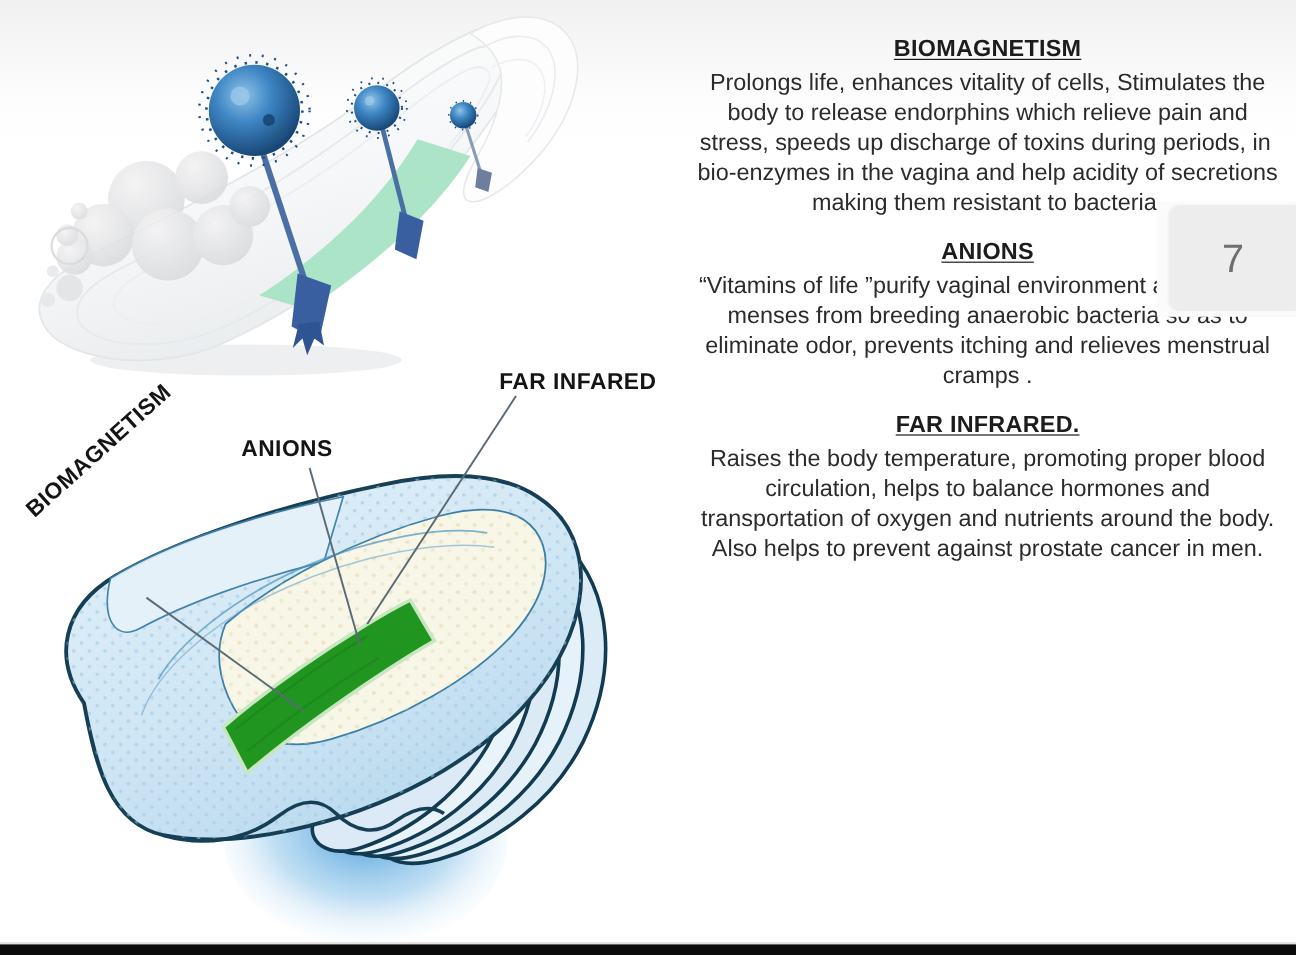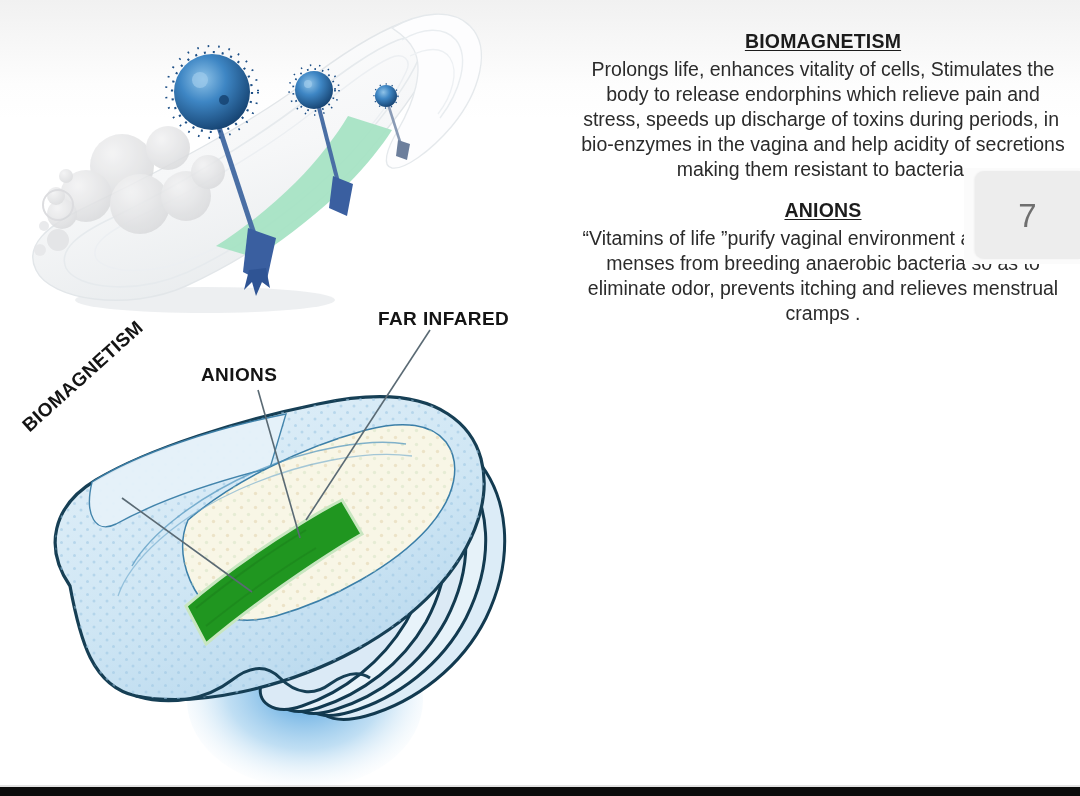--- a/index.html
+++ b/index.html
@@ -40,21 +40,21 @@
 
   
   .callout {
     position: absolute;
     font-weight: bold;
     color: #141414;
     letter-spacing: .4px;
     white-space: nowrap;
   }
   #label-far-infared {
-    left: 378px; top: 308px;
+    left: 416px; top: 308px;
     font-size: 19px;
   }
   #label-anions {
     left: 201px; top: 364px;
     font-size: 19px;
   }
   #label-biomagnetism {
     left: 18px; top: 420px;
     font-size: 19px;
     transform: rotate(-42deg);
@@ -313,20 +313,24 @@
     <div class="section">
       <div class="sec-title">BIOMAGNETISM</div>
       <p class="sec-body">Prolongs life, enhances vitality of cells, Stimulates the body to release endorphins which relieve pain and stress, speeds up discharge of toxins during periods, in  bio-enzymes in the vagina and help acidity of secretions making them resistant to bacteria.</p>
     </div>
 
     <div class="section">
       <div class="sec-title">ANIONS</div>
       <p class="sec-body">“Vitamins of life ”purify vaginal environment and prevent menses from breeding anaerobic bacteria so as to eliminate odor, prevents itching and relieves menstrual cramps .</p>
     </div>
 
+    <div class="section">
+      <div class="sec-title">FAR INFRARED.</div>
+      <p class="sec-body">Raises the body temperature, promoting proper blood circulation, helps to balance hormones and transportation of oxygen and nutrients around the body. Also helps to prevent against prostate cancer in men.</p>
+    </div>
   </div>
 
   <div id="occluder"></div>
   <div id="page-chip">
     <span>7</span>
   </div>
 
   <div id="bottom-bar-thin"></div>
   <div id="bottom-bar"></div>
 </div>

